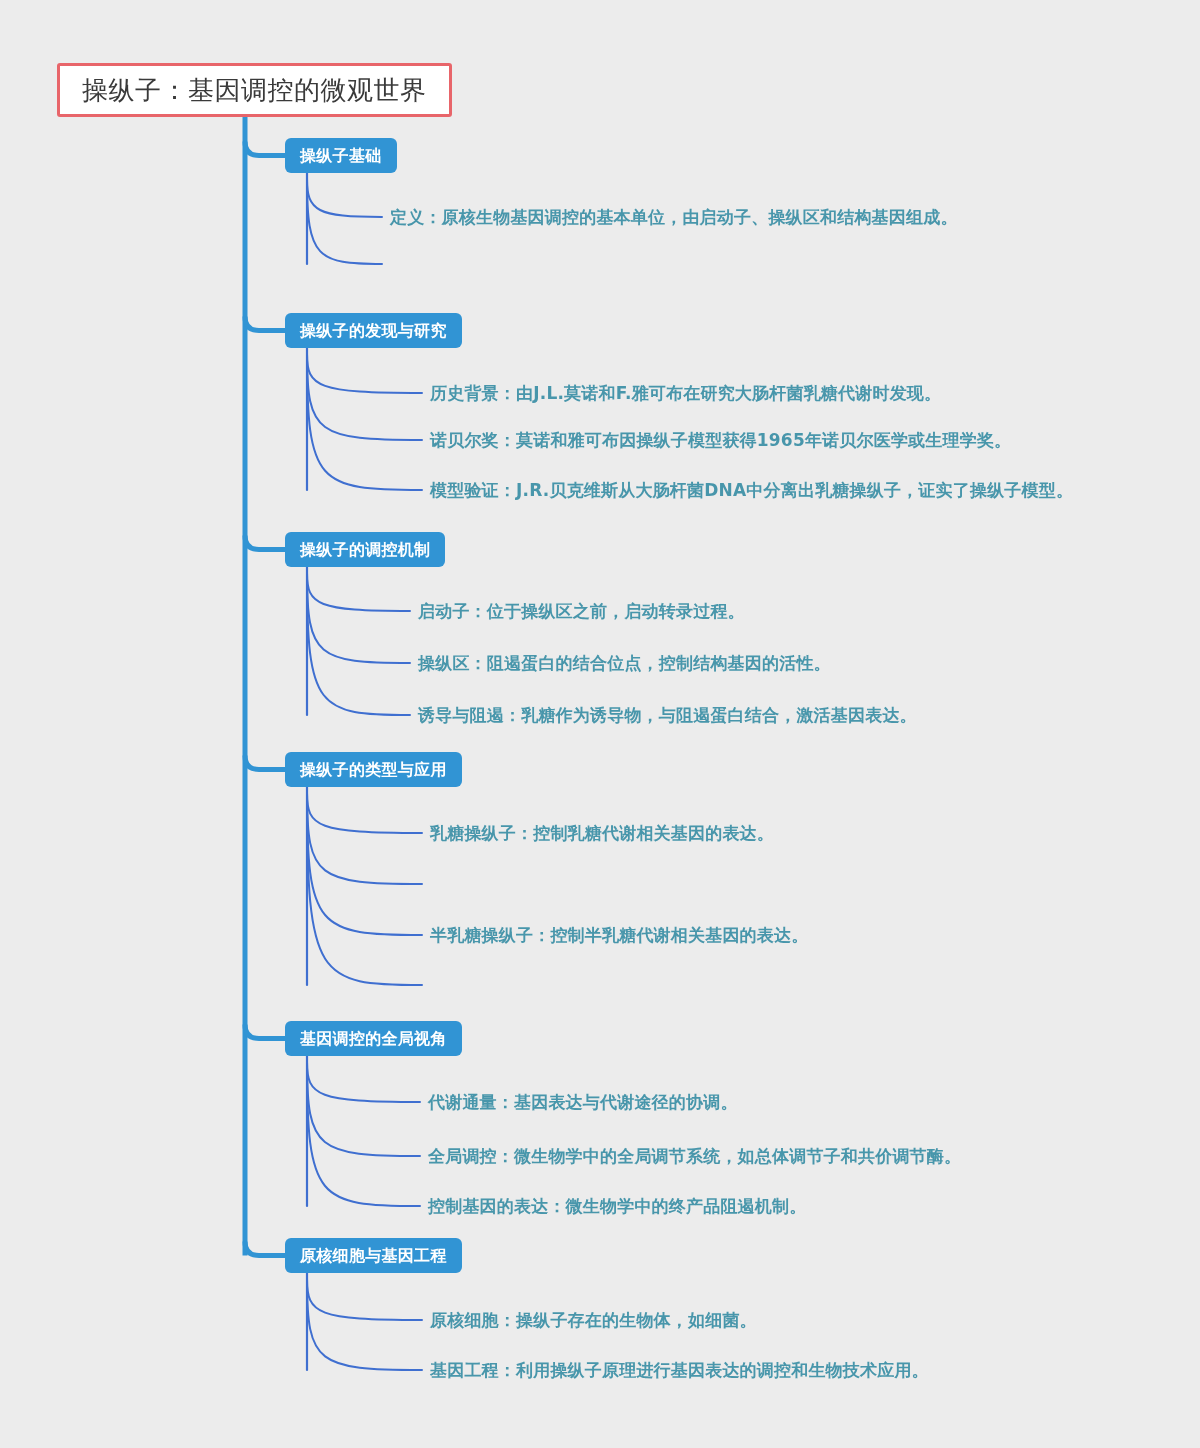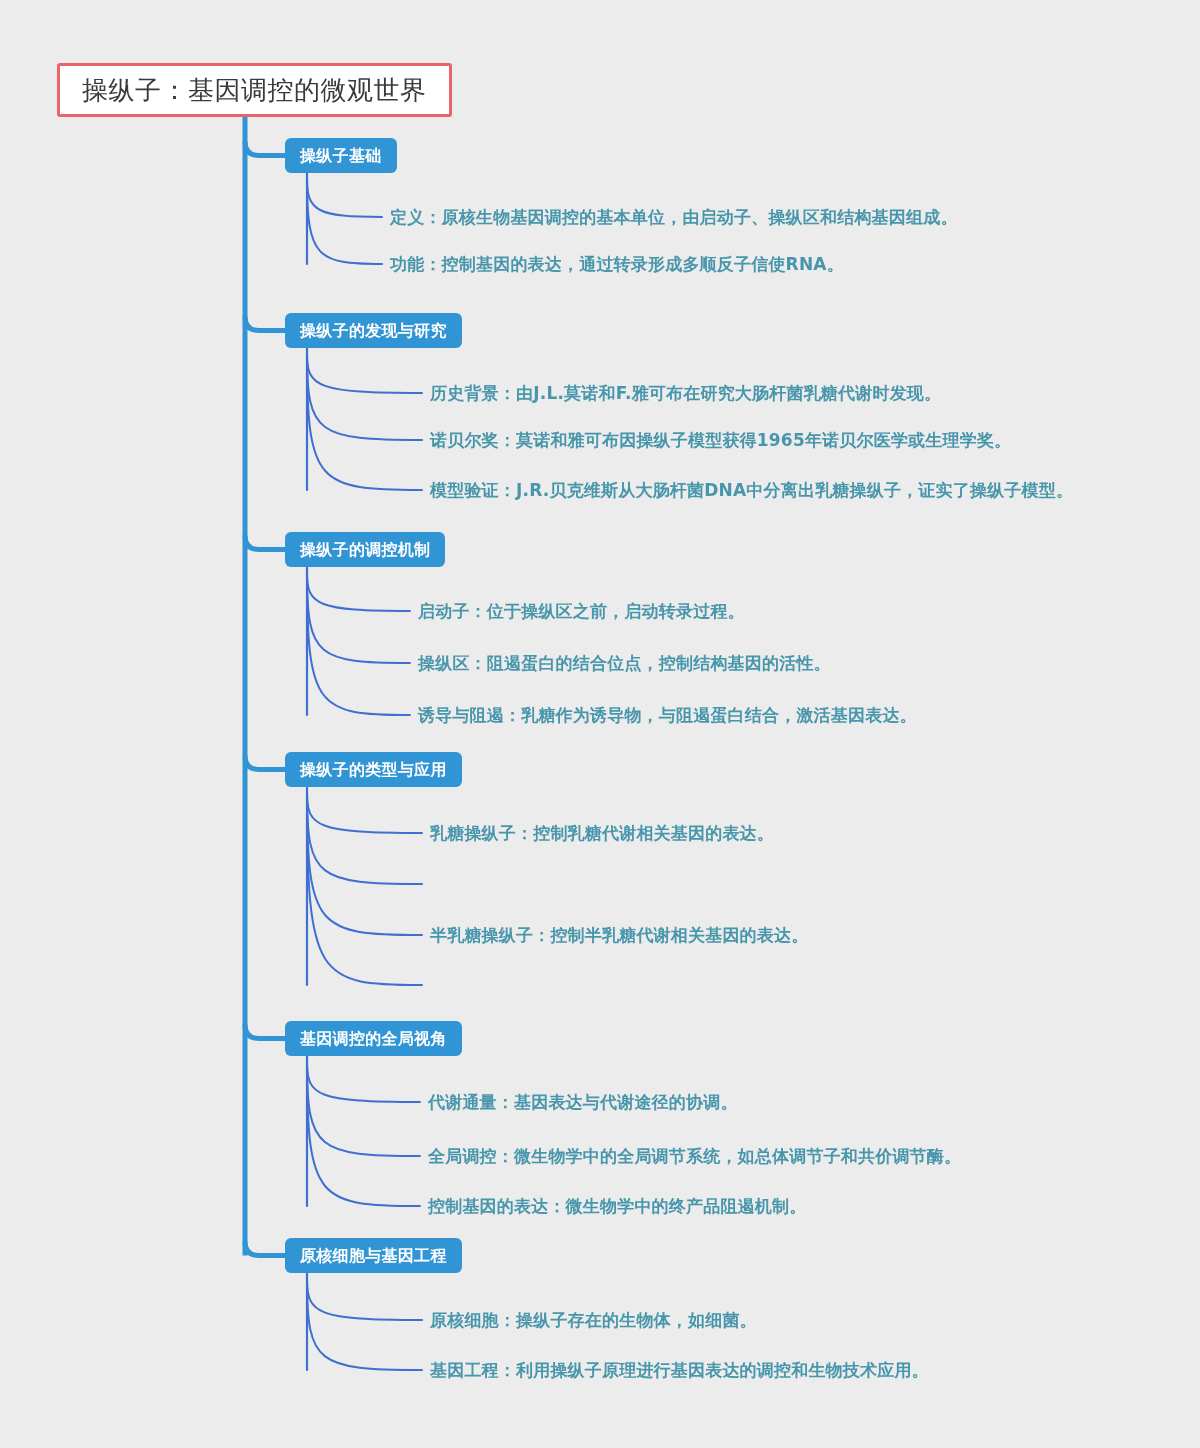--- a/index.html
+++ b/index.html
@@ -140,23 +140,20 @@
     <div class="root-node">
       <span class="root-label">操纵子：基因调控的微观世界</span>
     </div>
 
     <div class="branch-node" style="top:138px">
       <span class="branch-label">操纵子基础</span>
     </div>
     <div class="leaf-node" style="left:390px;top:205px">
       <span class="leaf-label">定义：原核生物基因调控的基本单位，由启动子、操纵区和结构基因组成。</span>
     </div>
-    <div class="leaf-node" style="left:390px;top:252px">
-      <span class="leaf-label">功能：控制基因的表达，通过转录形成多顺反子信使RNA。</span>
-    </div>
 
     <div class="branch-node" style="top:313px">
       <span class="branch-label">操纵子的发现与研究</span>
     </div>
     <div class="leaf-node" style="left:430px;top:381px">
       <span class="leaf-label">历史背景：由J.L.莫诺和F.雅可布在研究大肠杆菌乳糖代谢时发现。</span>
     </div>
     <div class="leaf-node" style="left:430px;top:428px">
       <span class="leaf-label">诺贝尔奖：莫诺和雅可布因操纵子模型获得1965年诺贝尔医学或生理学奖。</span>
     </div>

